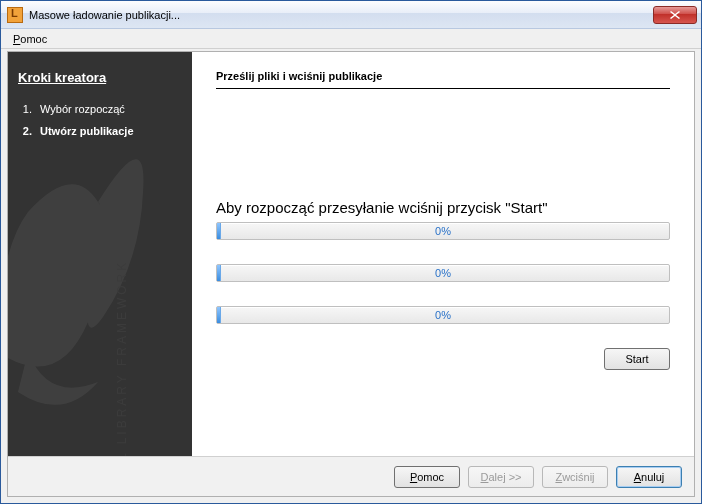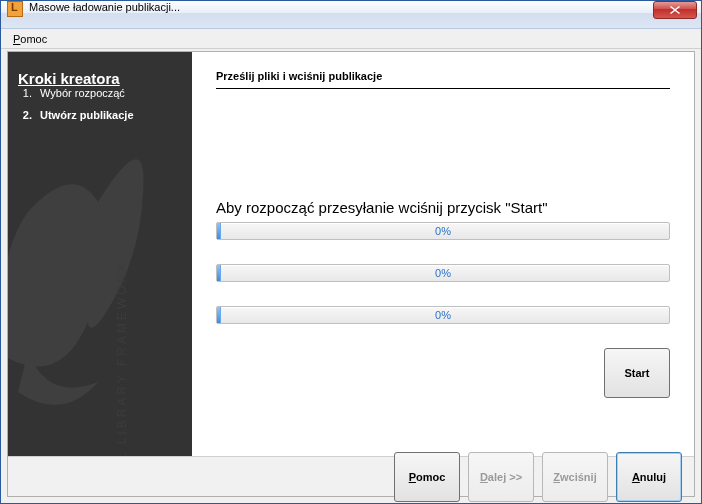--- a/index.html
+++ b/index.html
@@ -1,44 +1,44 @@
 <!DOCTYPE html>
 <html><head>
 <meta charset="utf-8">
 <style>
   * { box-sizing: border-box; margin: 0; padding: 0; }
   body { font-family: Tahoma, "Segoe UI", sans-serif; font-size: 11px; background: #4a7abc; width: 702px; height: 504px; overflow: hidden; }
   .window { width: 702px; height: 504px; background: #f0f0f0; border: 1px solid #2a5a9c; box-shadow: 0 0 0 3px rgba(70,120,190,0.5); position: relative; }
-  .titlebar { height: 28px; background: linear-gradient(to bottom, #fdfdfe 0%, #e8eef8 45%, #d3deef 46%, #dde6f3 100%); display: flex; align-items: flex-start; padding-left: 6px; border-bottom: 1px solid #b8c8e0; }
+  .titlebar { height: 28px; background: linear-gradient(to bottom, #fdfdfe 0%, #e8eef8 45%, #d3deef 46%, #dde6f3 100%); display: flex; align-items: center; padding-left: 6px; border-bottom: 1px solid #b8c8e0; }
   .titlebar .icon { width: 16px; height: 16px; background: #f2a23a; border: 1px solid #b86a10; margin-right: 6px; position: relative; }
   .titlebar .icon::after { content: "L"; position: absolute; top: -1px; left: 3px; font-weight: bold; font-size: 11px; color: #7a3a00; }
   .titlebar .title { color: #000; flex: 1; }
   .titlebar .close { width: 44px; height: 18px; margin-right: 4px; background: linear-gradient(to bottom,#e59a98 0%, #cf4d48 45%, #c0302a 46%, #d7554e 100%); border: 1px solid #8a2a26; border-radius: 3px; display:flex; align-items:center; justify-content:center; color:#fff; font-weight:bold; font-size:11px; cursor:pointer; }
   .menubar { background: #f0f0f0; border-bottom: 1px solid #d0d0d0; padding: 2px 4px 2px 6px; height: 20px; }
   .menubar .menuitem { padding: 2px 6px; display:inline-block; }
   .menubar .menuitem .ul { text-decoration: underline; }
   .client { position:absolute; top: 50px; left: 6px; right: 6px; bottom: 6px; background:#fff; border:1px solid #b0b0b0; }
   .content { position:absolute; top:0; left:0; right:0; bottom: 40px; display:flex; }
   .sidebar { width: 184px; background: #333; color:#fff; position:relative; overflow:hidden; }
   .sidebar .bg { position:absolute; inset:0; opacity:0.12; pointer-events:none; }
   .sidebar .bg svg { position:absolute; top: 40px; left: -40px; }
   .sidebar .bgtext2 { position:absolute; left: 107px; top: 465px; transform: rotate(-90deg); transform-origin: left top; font-size: 12px; letter-spacing: 3px; color: #777; font-family: Verdana, sans-serif; white-space:nowrap;}
   .sidebar-inner { position:relative; padding: 18px 10px; }
-  .sidebar-title { font-weight:bold; text-decoration: underline; font-size: 15px; }
+  .sidebar-title { font-weight:bold; text-decoration: underline; font-size: 13px; margin-bottom: 18px; }
   .step { display:flex; gap:8px; margin-bottom:10px; font-size:11px; }
   .step .num { width: 14px; text-align:right; }
   .step.active { font-weight:bold; }
   .main { flex:1; padding: 18px 24px 18px 24px; position:relative; }
   .main-title { font-weight:bold; font-size: 11px; padding-bottom: 6px; border-bottom: 1px solid #000; margin-bottom: 110px; }
   .instruction { font-size: 15px; color:#000; margin-bottom: 6px; }
   .progress { height: 18px; border: 1px solid #bfbfbf; border-radius: 2px; background: linear-gradient(to bottom, #f7f7f7, #e8e8e8); position:relative; margin-bottom: 24px; box-shadow: inset 0 1px 0 #fff; }
   .progress .fill { position:absolute; left:0; top:0; bottom:0; width:4px; background: linear-gradient(to bottom, #8fc6ff, #3a8de0); border-right:1px solid #6aa8e8; }
   .progress .pct { position:absolute; left:0; right:0; top:0; bottom:0; text-align:center; line-height:16px; font-size:11px; color:#2a72c8; font-weight:normal; }
   .start-row { text-align:right; margin-top: 4px; }
-  .btn { display:inline-block; min-width: 66px; padding: 18px 10px; border:1px solid #707070; border-radius: 3px; background: linear-gradient(to bottom,#f6f6f6,#e2e2e2); font-size:11px; font-family: inherit; cursor:pointer;font-weight:bold; }
+  .btn { display:inline-block; min-width: 66px; padding: 4px 10px; border:1px solid #707070; border-radius: 3px; background: linear-gradient(to bottom,#f6f6f6,#e2e2e2); font-size:11px; font-family: inherit; cursor:pointer; }
   .btn:disabled { color:#9a9a9a; border-color:#b8b8b8; background: linear-gradient(to bottom,#f6f6f6,#ececec); cursor:default; }
   .btn.default { border-color:#3c7fb1; box-shadow: 0 0 0 1px #a6cdf2 inset; }
   .footer { position:absolute; left:0; right:0; bottom:0; height:40px; border-top:1px solid #d0d0d0; background:#f1f1f1; display:flex; align-items:center; justify-content:flex-end; gap:8px; padding-right:12px; }
   .btn .ul { text-decoration: underline; }
 </style>
 </head>
 <body>
 
 <div class="window">
   <div class="titlebar">

